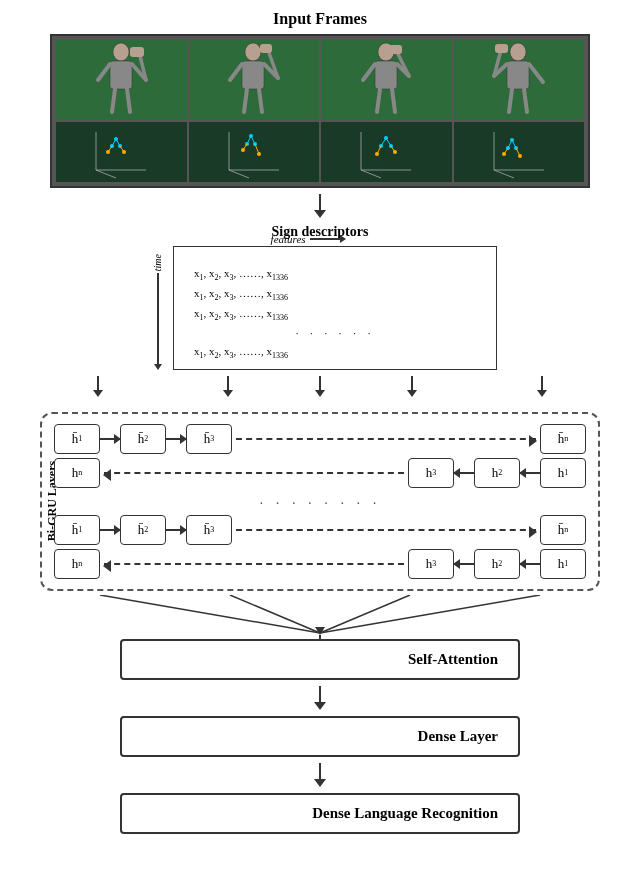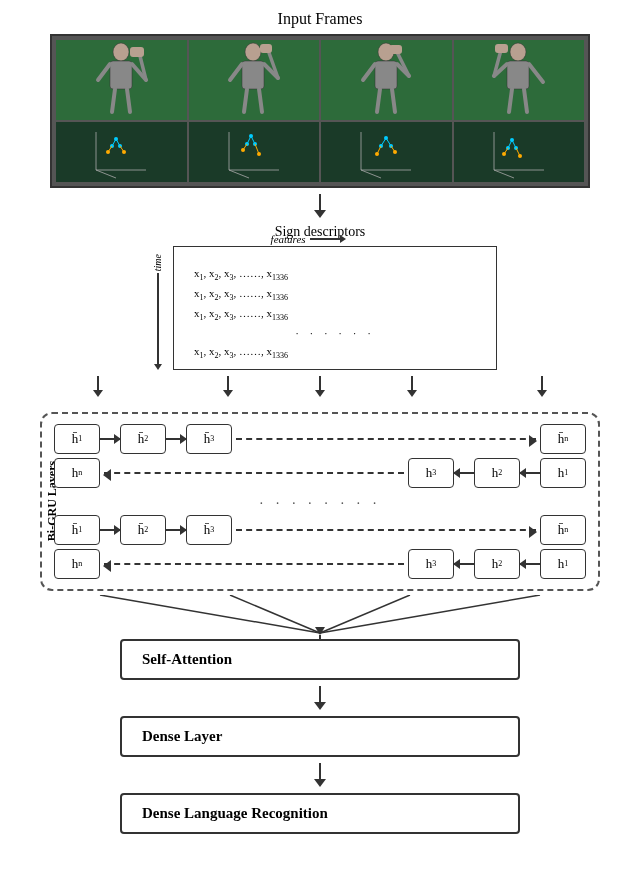--- a/index.html
+++ b/index.html
@@ -10,21 +10,21 @@
       min-height: 883px;
       display: flex;
       flex-direction: column;
       align-items: center;
       padding: 10px 20px;
     }
 
     
     .section-title {
       font-size: 16px;
-      font-weight: normal;
+      font-weight: bold;
       text-align: center;
       margin-bottom: 6px;
     }
 
     .frames-container {
       border: 2px solid #333;
       display: grid;
       grid-template-columns: repeat(4, 1fr);
       grid-template-rows: repeat(2, auto);
       gap: 2px;
@@ -213,21 +213,21 @@
       letter-spacing: 4px;
     }
 
     
     .block-box {
       border: 2px solid #333;
       border-radius: 4px;
       padding: 10px 20px;
       font-size: 15px;
       font-weight: bold;
-      text-align: left;
+      text-align: right;
       background: #fff;
       width: 400px;
     }
 
     .diagram-wrapper {
       display: flex;
       flex-direction: column;
       align-items: center;
       width: 100%;
     }

